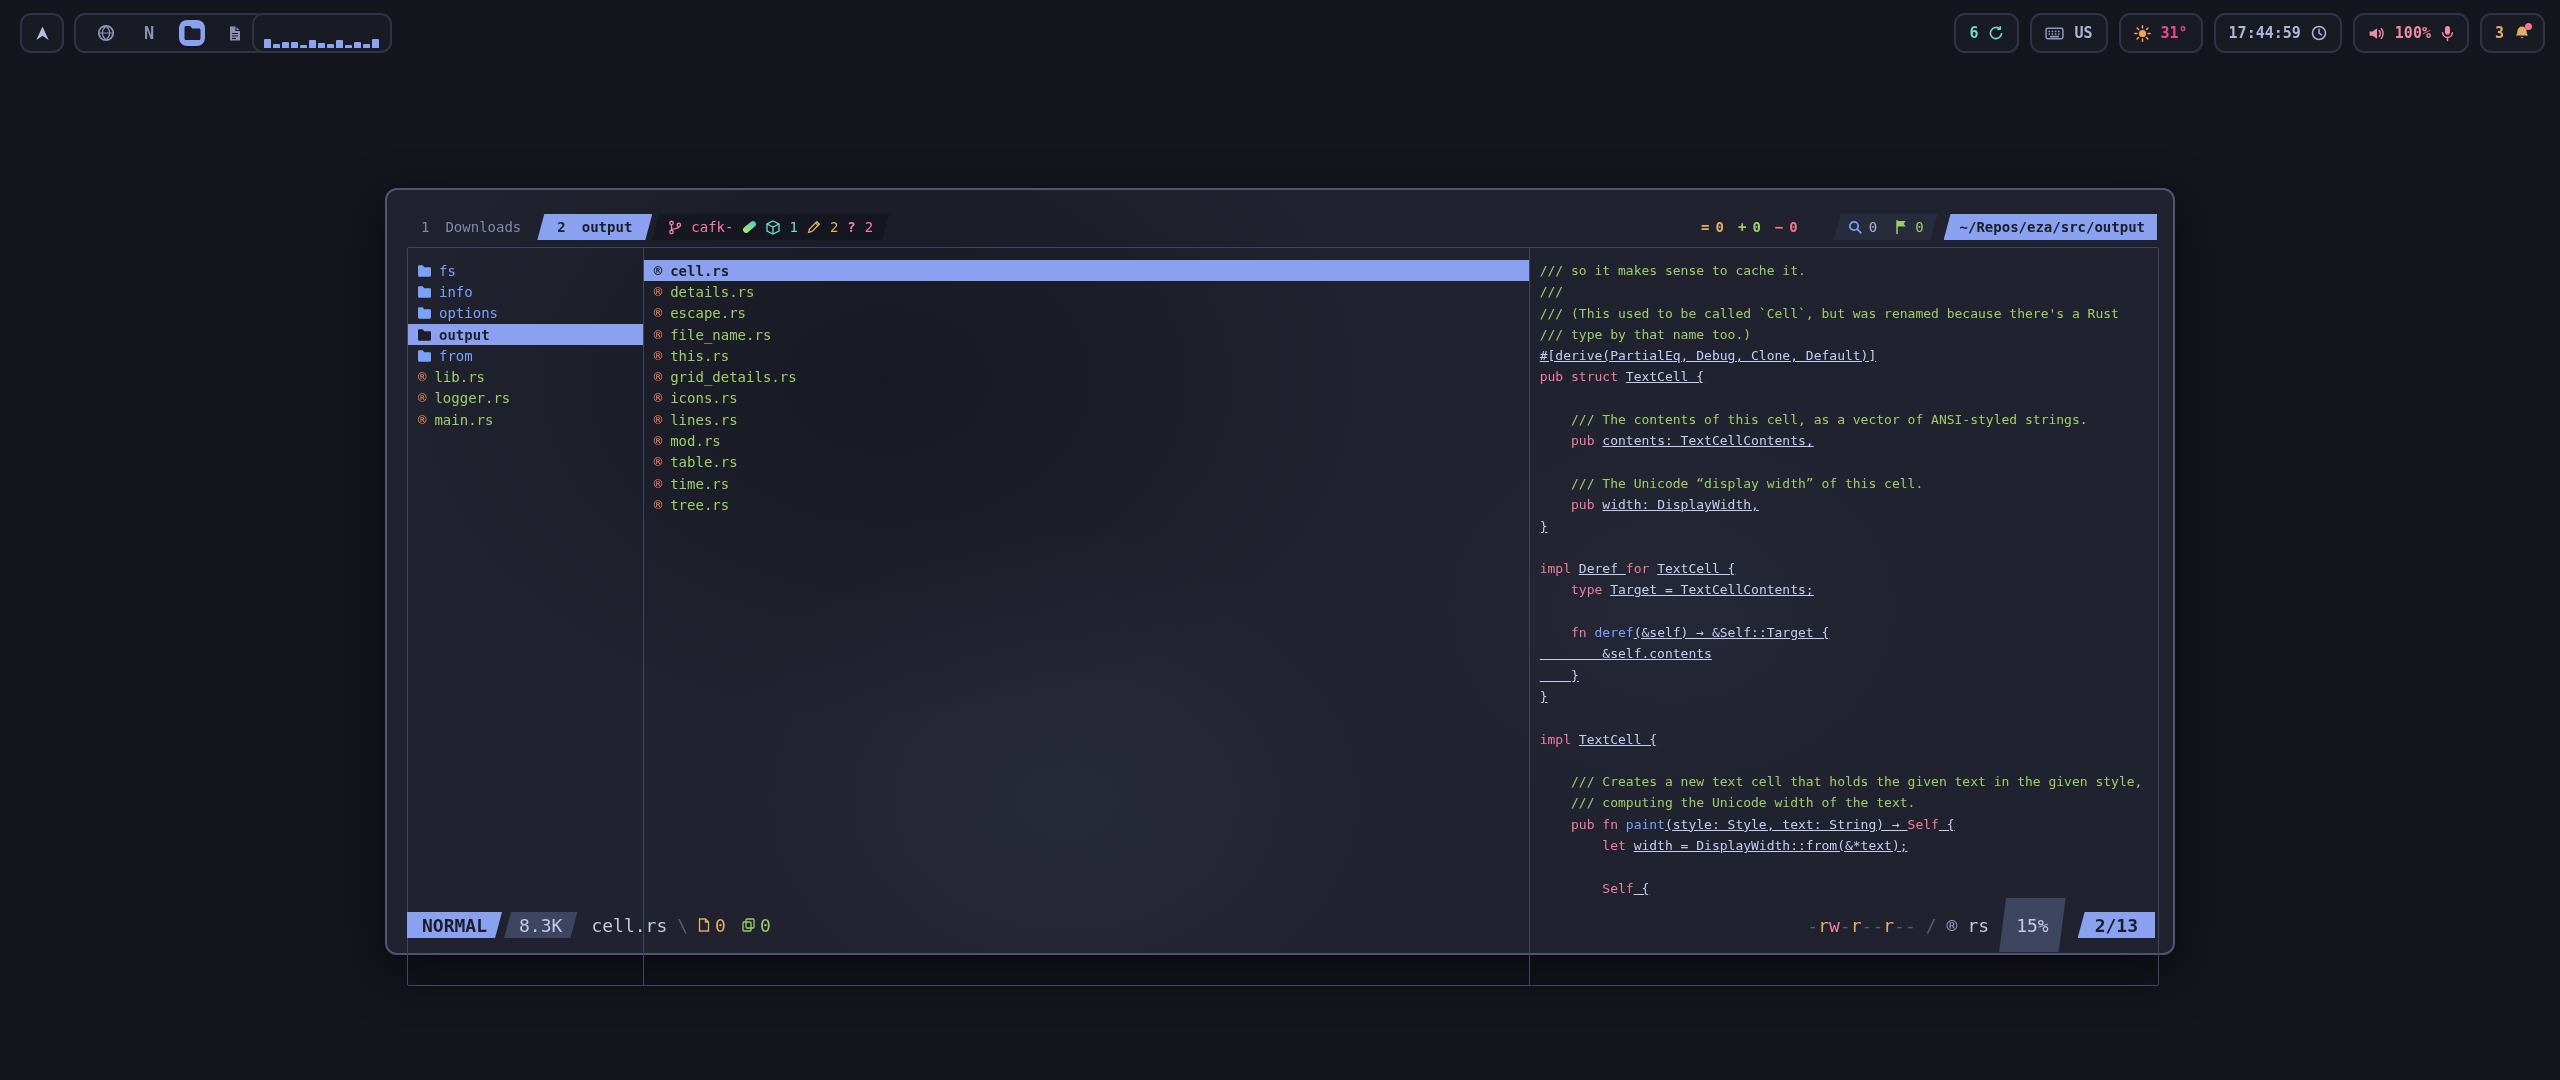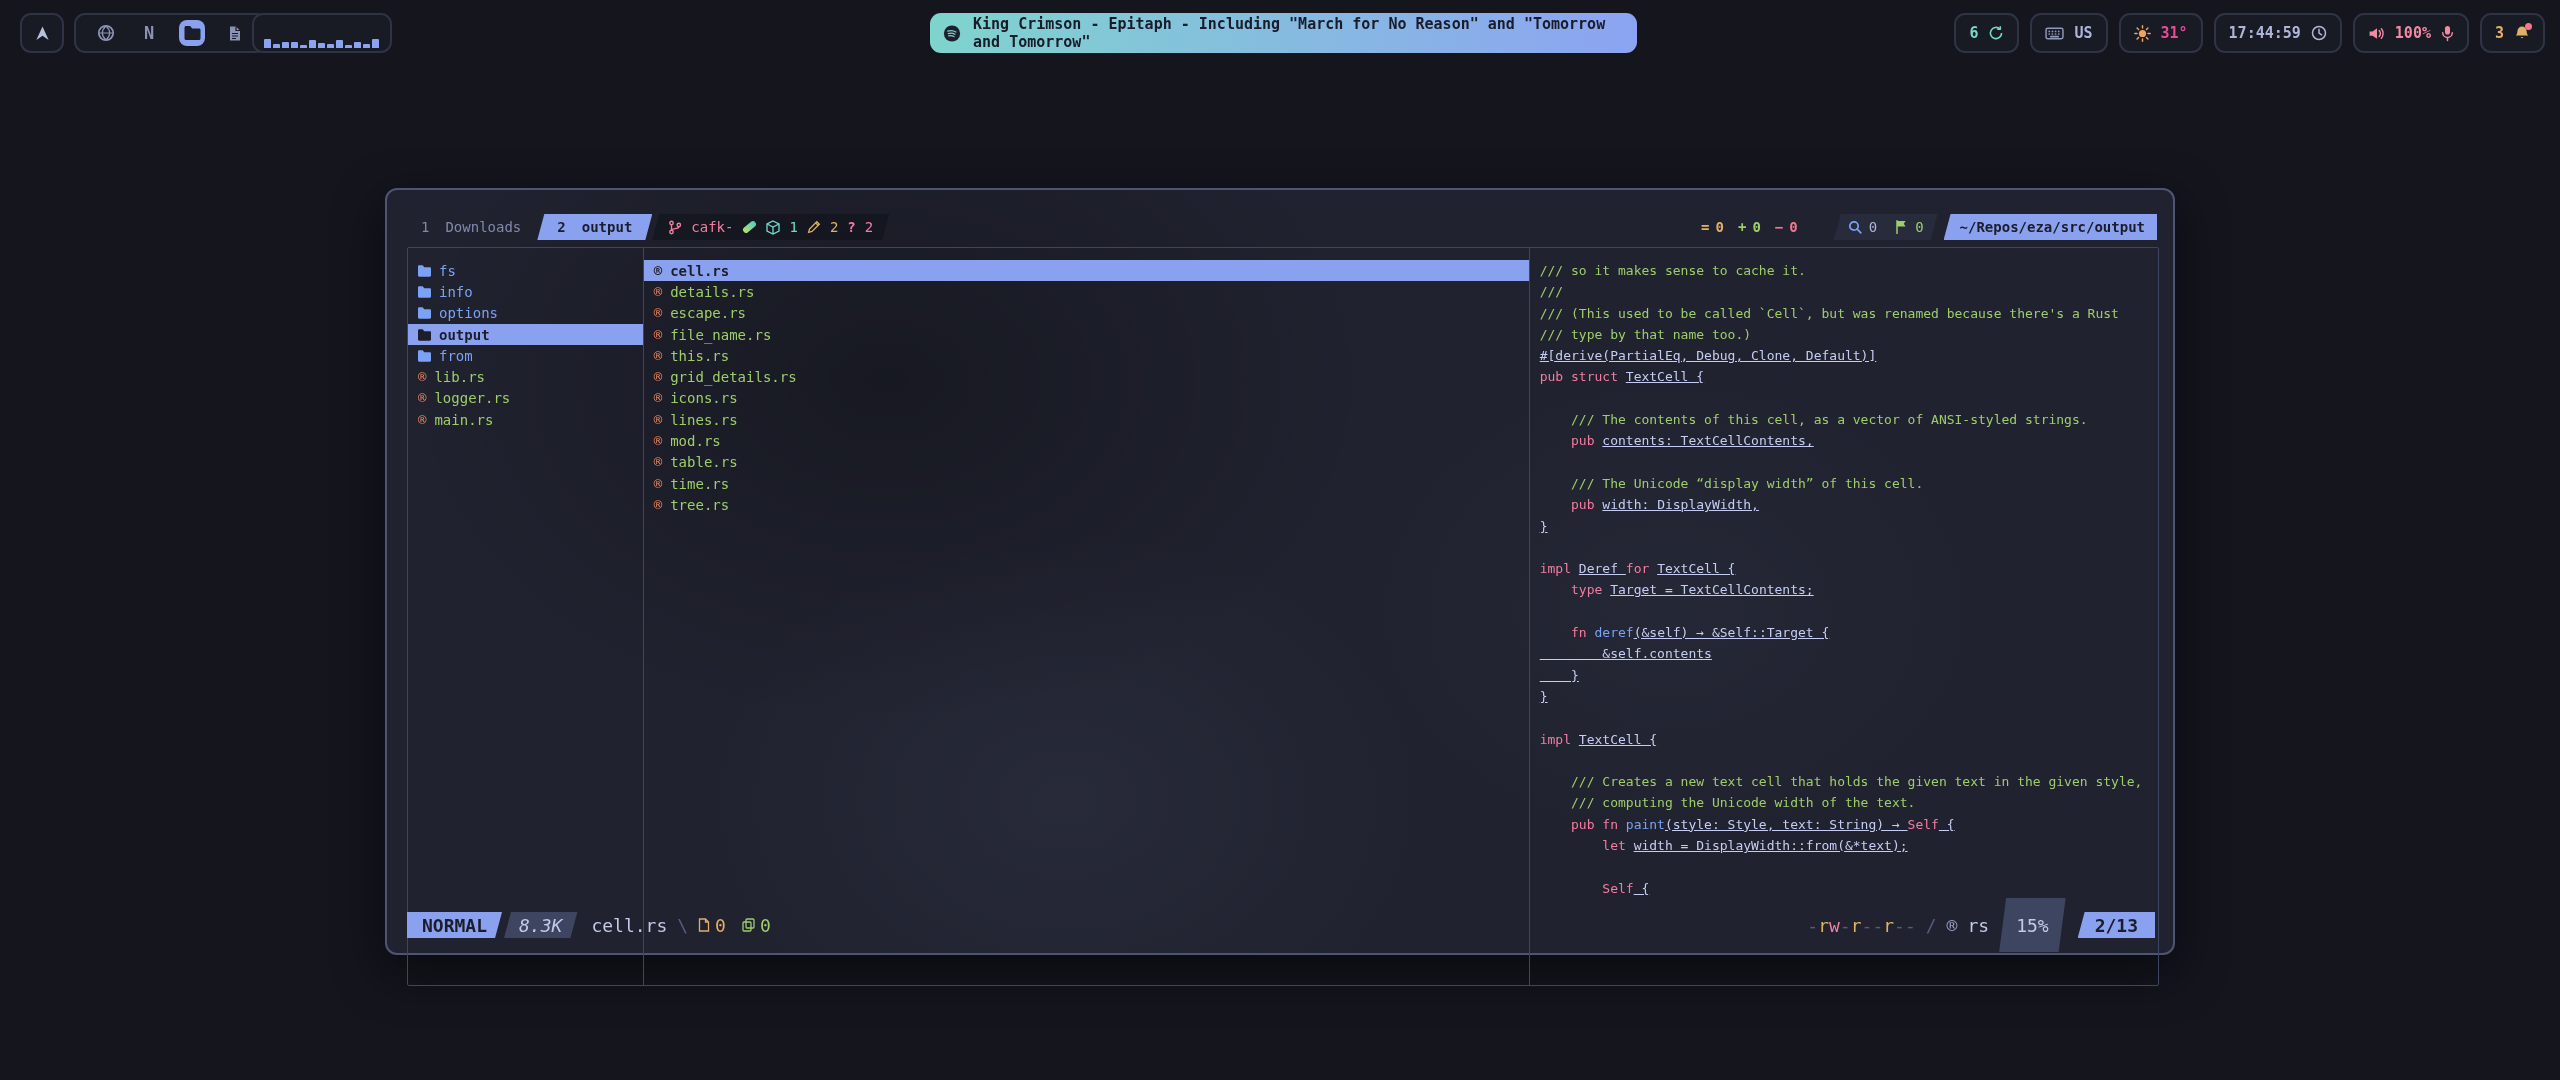--- a/index.html
+++ b/index.html
@@ -81,21 +81,21 @@
   .cl .c{color:#9ece6a;}
   .cl .k{color:#f37da0;}
   .cl .f{color:#7aa2f7;}
   .cl .d{color:#c6cdf2;text-decoration:underline;}
 
   
   .statusbar{position:absolute;left:20px;right:18px;top:722px;height:26px;
     display:flex;align-items:center;font-size:18px;color:#aeb6d8;}
   .mode{padding:0 15px;color:#1b1d2b;font-weight:bold;}
   .mode::before{background:#8aa1ef;clip-path:polygon(0 0,100% 0,calc(100% - 7px) 100%,0 100%);}
-  .fsize{padding:0 15px;margin-left:2px;color:#c3c9e8;font-style:italic;}
+  .fsize{padding:0 15px;margin-left:2px;color:#c3c9e8;}
   .fsize::before{background:#3e4560;clip-path:polygon(7px 0,100% 0,calc(100% - 7px) 100%,0 100%);}
   .fname{margin-left:14px;color:#c3c9e8;}
   .bslash{color:#555d7e;margin:0 10px;}
   .badge{display:flex;align-items:center;gap:5px;margin-right:16px;}
   .sb-right{margin-left:auto;display:flex;align-items:center;gap:10px;}
   .perm .pd{color:#555d7e}.perm .pr{color:#e0af68}.perm .pw{color:#f37da0}
   .slash{color:#555d7e;}
   .rlabel{color:#c3c9e8;}
   .ric{color:#9aa3c7;}
   .pct{padding:14px 17px;color:#c3c9e8;}
@@ -145,27 +145,20 @@
       <span class="vbar" style="height: 8px;"></span>
       <span class="vbar" style="height: 5px;"></span>
       <span class="vbar" style="height: 4px;"></span>
       <span class="vbar" style="height: 8px;"></span>
       <span class="vbar" style="height: 3px;"></span>
       <span class="vbar" style="height: 6px;"></span>
       <span class="vbar" style="height: 4px;"></span>
       <span class="vbar" style="height: 9px;"></span>
     </div>
 
-  <div class="pill music">
-    <svg width="21" height="21" viewBox="0 0 20 20">
-        <circle cx="10" cy="10" r="9" fill="#1c1f2e"></circle>
-        <path d="M5.2 7.4c3.2-1.1 6.6-.7 9.1.9M5.8 10.1c2.6-.9 5.3-.6 7.4.8M6.4 12.7c2-.7 4.1-.4 5.8.7" stroke="#7fd0c9" stroke-width="1.4" fill="none" stroke-linecap="round"></path>
-      </svg>
-    <span>King Crimson - Epitaph - Including "March for No Reason" and "Tomorrow and Tomorrow"</span>
-  </div>
 
   <div class="tray">
     <div class="pill">
       <span class="teal">6</span>
       <svg class="teal" width="16" height="16" viewBox="0 0 16 16" fill="none" stroke="currentColor" stroke-width="1.6">
           <path d="M13.6 8A5.6 5.6 0 1 1 11.9 4"></path>
           <path d="M12.3 1.2v3.1H9.2" stroke-linejoin="round"></path>
         </svg>
     </div>
     <div class="pill">

